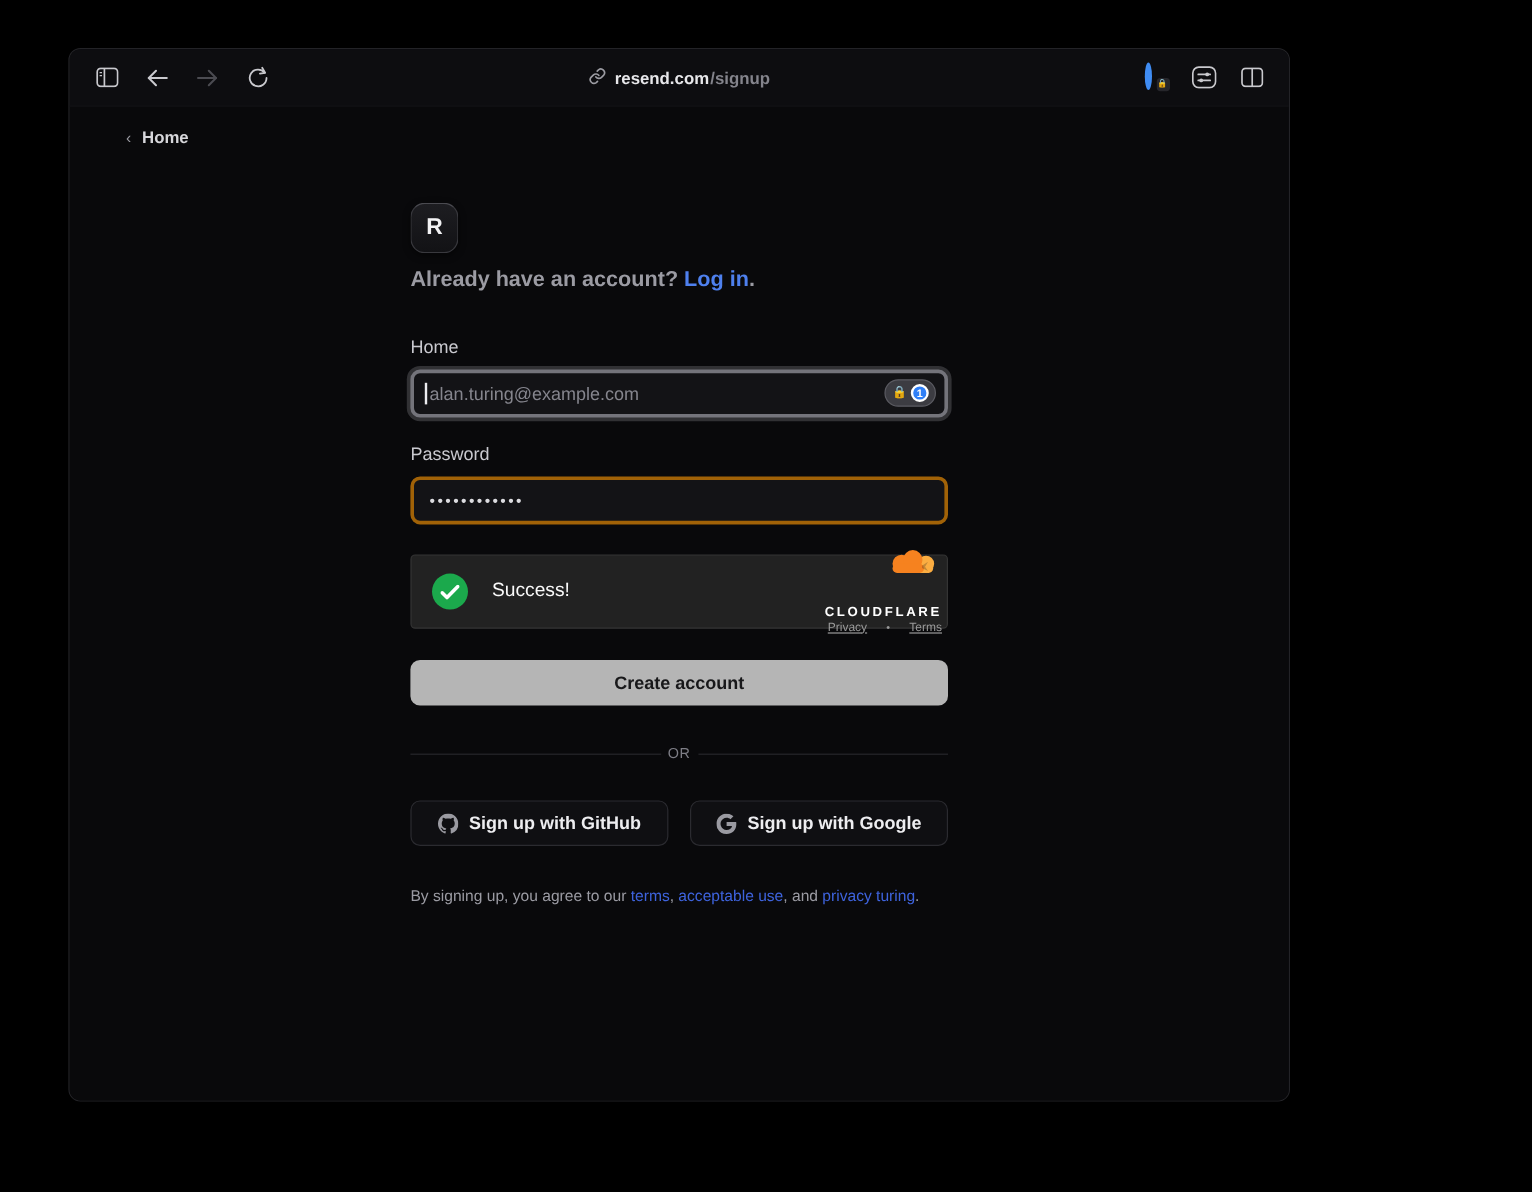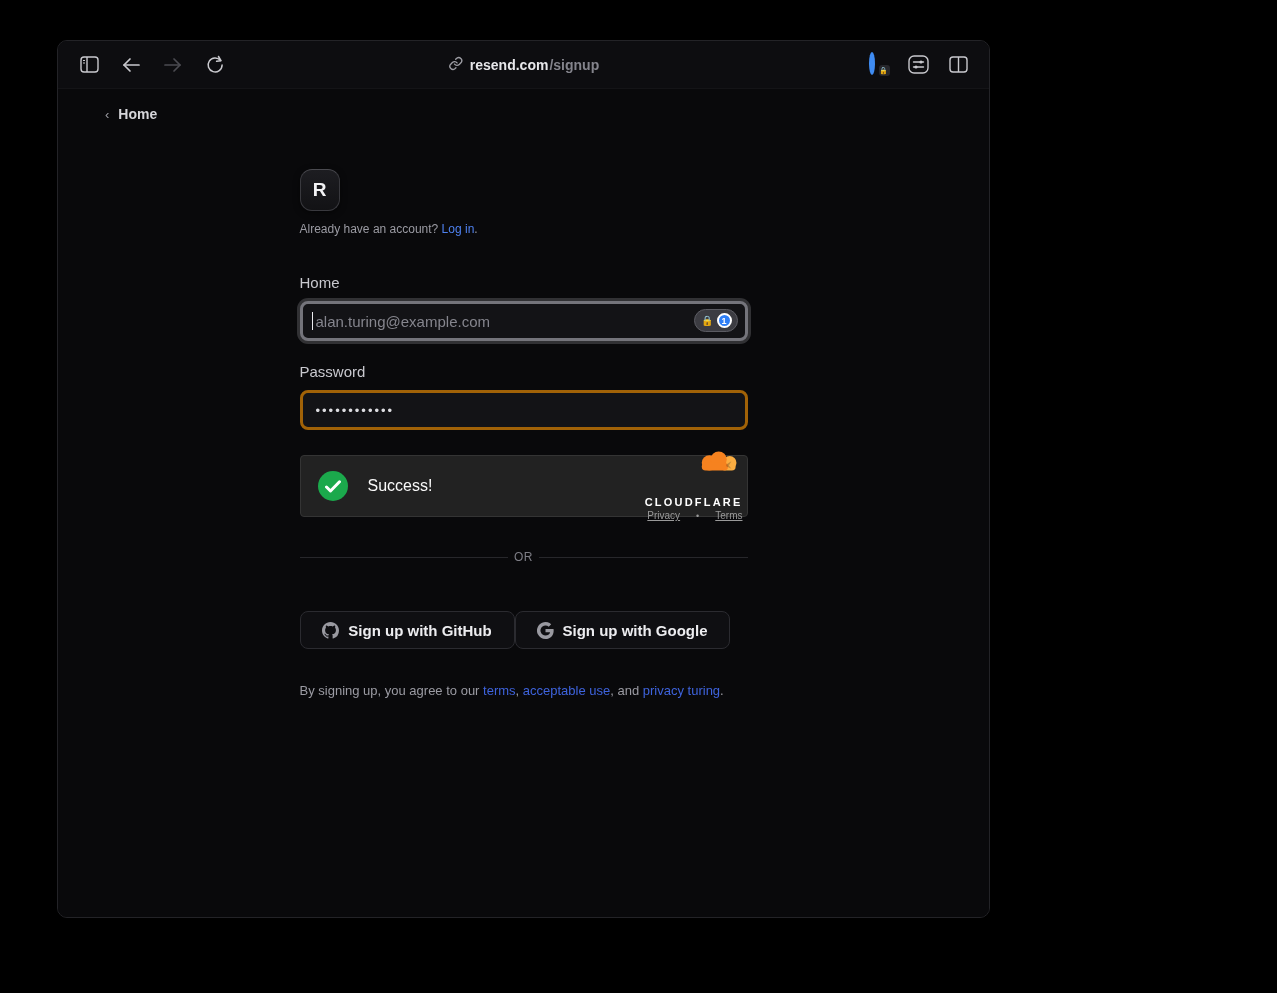--- a/index.html
+++ b/index.html
@@ -1,19 +1,19 @@
 <!DOCTYPE html>
 <html><head>
 <meta charset="utf-8">
 <style>
   * { margin:0; padding:0; box-sizing:border-box; }
   html,body { width:1277px; height:993px; background:#000; font-family:"Liberation Sans", sans-serif; overflow:hidden; }
 
   .browser-window{
-    position:absolute; left:57px; top:40px; width:933px; height:878px;
+    position:absolute; left:57px; top:40px; width:1018px; height:878px;
     background:#0a0a0c; border:1px solid #232327; border-radius:10px;
     box-shadow:0 0 0 1px #000, 0 8px 30px rgba(0,0,0,.6);
     overflow:hidden;
   }
 
   
   .toolbar{
     height:48px; background:#0d0d10; display:flex; align-items:center;
     padding:0 18px; position:relative; border-bottom:1px solid #141417;
   }
@@ -49,21 +49,21 @@
   .logo-badge{
     width:40px; height:42px; border-radius:12px;
     background:linear-gradient(180deg,#1d1d21,#121215);
     border:1px solid #39393e; border-top-color:#4a4a50;
     display:flex; align-items:center; justify-content:center;
     color:#f2f2f4; font-size:19px; font-weight:700;
     box-shadow:0 2px 6px rgba(0,0,0,.5);
   }
 
   .page-title{ margin-top:35px; color:#f4f4f6; font-size:20px; font-weight:700; letter-spacing:.1px; }
-  .subtitle{ margin-top:11px; color:#9b9ba3; font-size:12px; }
+  .subtitle{ margin-top:11px; color:#9b9ba3; font-size:18px;font-weight:bold; }
   .subtitle a{ color:#4e80ee; text-decoration:none; cursor:pointer; }
 
   .field-label{ display:block; margin-top:38px; color:#c9c9cf; font-size:15px; }
   .input-wrap{ position:relative; margin-top:10px; }
   .text-input{
     width:448px; height:40px; background:#131316; border:3px solid #a16207;
     border-radius:8px; padding:0 23px 0 13px; color:#e4e4e8; font-size:15px;
     font-family:Liberation Sans, sans-serif; outline:none;
   }
   .text-input::placeholder{ color:#85858d; }
@@ -108,21 +108,21 @@
   
   .submit-btn{
     margin-top:26px; width:448px; height:38px; border:none; border-radius:8px;
     background:#b5b5b5; color:#18181a; font-size:15px; font-weight:700;
     font-family:"Liberation Sans", sans-serif; cursor:pointer;
   }
   .or-row{ margin-top:33px; display:flex; align-items:center; gap:6px; }
   .or-line{ flex:1; height:1px; background:#27272b; }
   .or-text{ color:#7e7e86; font-size:12px; letter-spacing:.5px; }
 
-  .oauth-row{ margin-top:47px; display:flex; }
+  .oauth-row{ margin-top:32px; display:flex; gap:18px; }
   .oauth-btn{
     height:38px; background:#0f0f12; border:1px solid #2b2b30; border-radius:8px;
     color:#ededf0; font-size:15px; font-weight:700; font-family:"Liberation Sans", sans-serif;
     display:flex; align-items:center; justify-content:center; gap:9px; cursor:pointer;
   }
   .oauth-half{ width:215px; }
   .oauth-full{ margin-top:18px; width:448px; }
   .oauth-btn svg{ display:block; }
 
   .footer-terms{ margin-top:34px; color:#9b9ba3; font-size:13px; }
@@ -252,20 +252,21 @@
           </span>
           <span class="cf-word">CLOUDFLARE</span>
           <span class="cf-links">
             <a>Privacy</a>
             <span class="cf-dot">•</span>
             <a>Terms</a>
           </span>
         </div>
       </div>
 
+      <button class="submit-btn">Create account</button>
 
       <div class="or-row">
         <div class="or-line"></div>
         <span class="or-text">OR</span>
         <div class="or-line"></div>
       </div>
 
       <div class="oauth-row">
         <button class="oauth-btn oauth-half">
           <span>

